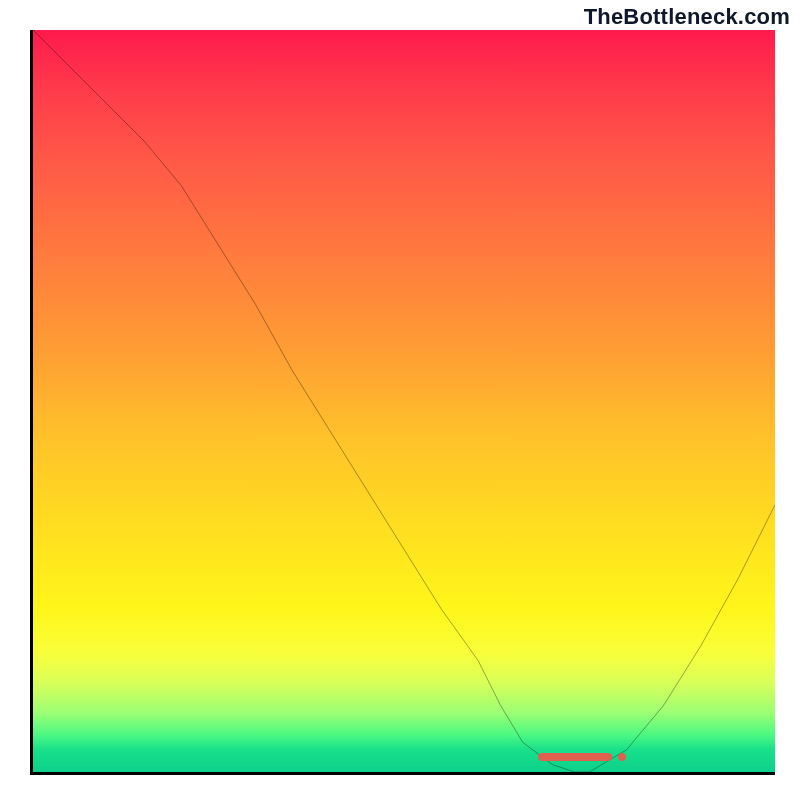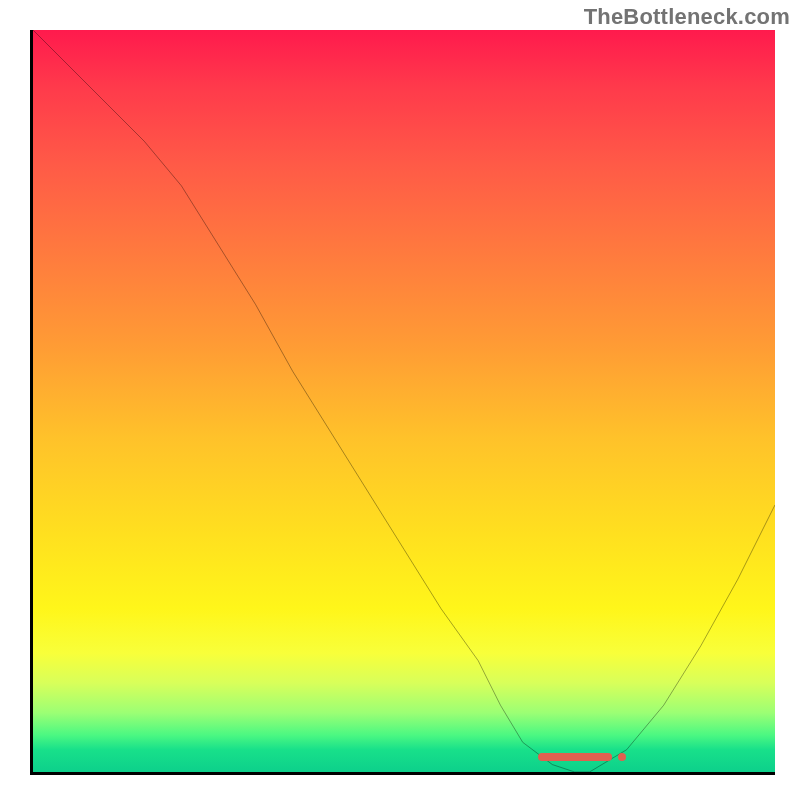--- a/index.html
+++ b/index.html
@@ -15,21 +15,21 @@
     width: 800px;
     height: 800px;
     box-sizing: border-box;
   }
   .watermark {
     position: absolute;
     top: 4px;
     right: 10px;
     font-size: 22px;
     font-weight: 600;
-    color: #737373;
+    color: #0f172a;
     letter-spacing: 0.2px;
   }
   .plot-area {
     position: absolute;
     left: 30px;
     top: 30px;
     width: 745px;
     height: 745px;
     border-left: 3px solid #000;
     border-bottom: 3px solid #000;

